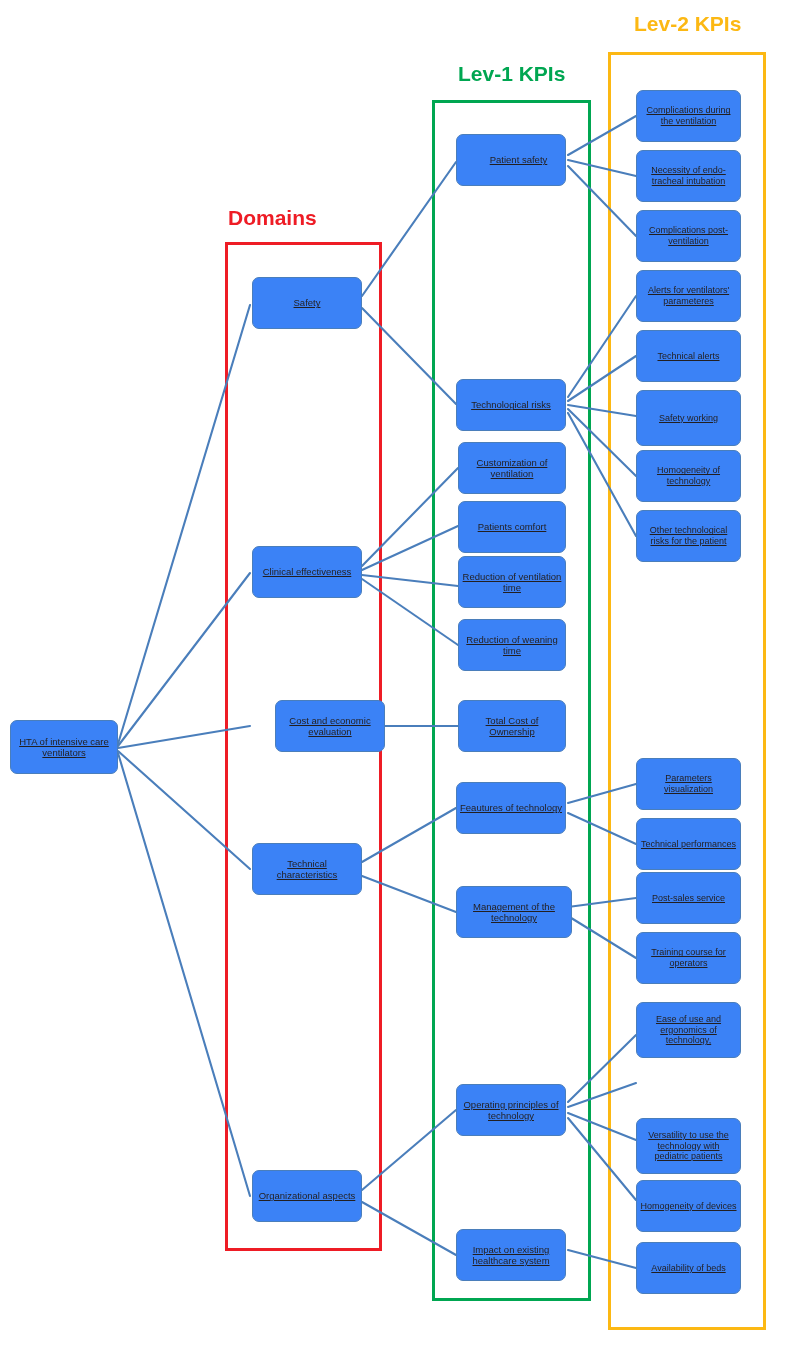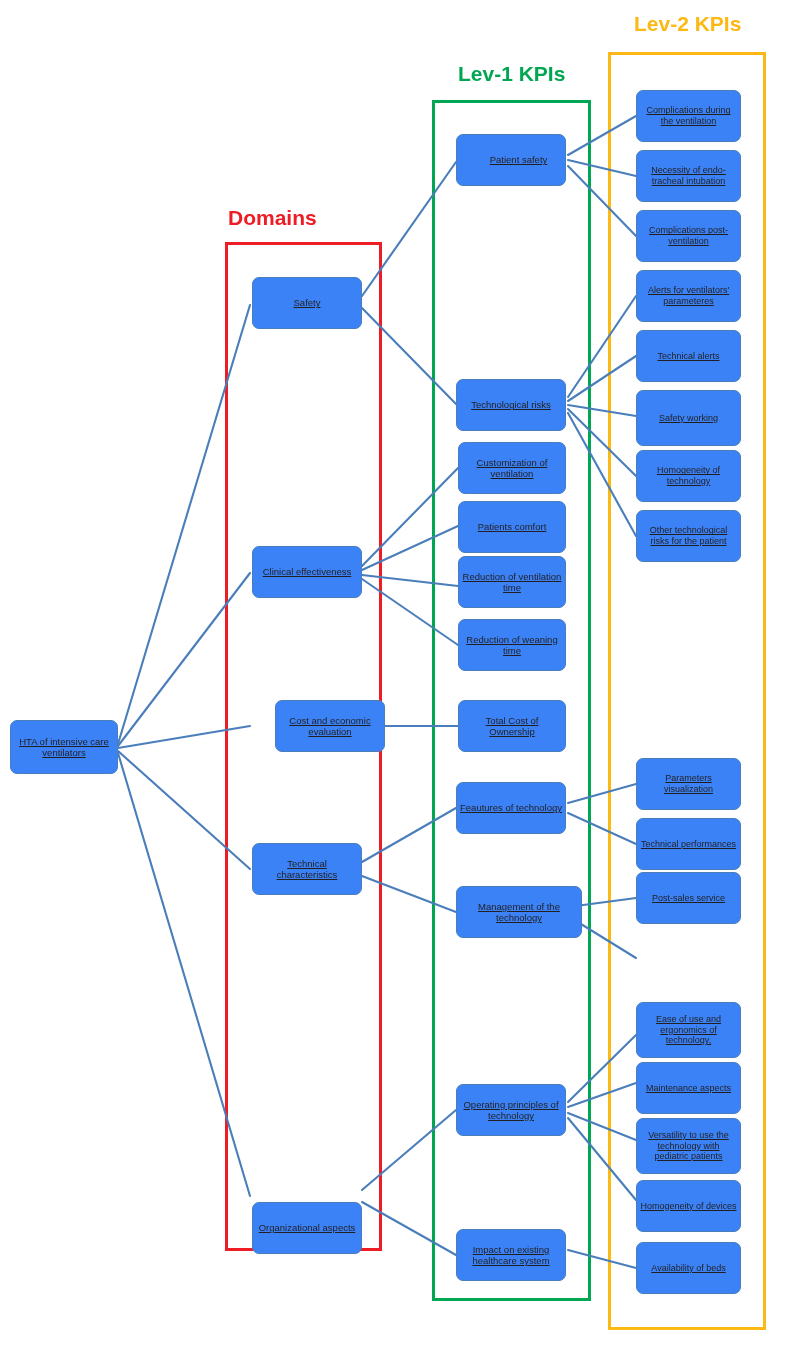--- a/index.html
+++ b/index.html
@@ -127,44 +127,44 @@
       <line x1="568" y1="1250" x2="636" y2="1268"></line>
     </g>
   </svg>
 
   <div class="node node-root" style="left:10px; top:720px; width:108px; height:54px;">HTA of intensive care ventilators</div>
 
   <div class="node node-dom" style="left:252px; top:277px; width:110px; height:52px;">Safety</div>
   <div class="node node-dom" style="left:252px; top:546px; width:110px; height:52px;">Clinical effectiveness</div>
   <div class="node node-dom" style="left:252px; top:700px; width:110px; height:52px;margin-left:23px;">Cost and economic evaluation</div>
   <div class="node node-dom" style="left:252px; top:843px; width:110px; height:52px;">Technical characteristics</div>
-  <div class="node node-dom" style="left:252px; top:1170px; width:110px; height:52px;margin-top:32px;">Organizational aspects</div>
+  <div class="node node-dom" style="left:252px; top:1170px; width:110px; height:52px;">Organizational aspects</div>
 
   <div class="node node-lev1" style="left:456px; top:134px; width:110px; height:52px;padding-left:18px;">Patient safety</div>
   <div class="node node-lev1" style="left:456px; top:379px; width:110px; height:52px;">Technological risks</div>
   <div class="node node-lev1" style="left:458px; top:442px; width:108px; height:52px;">Customization of ventilation</div>
   <div class="node node-lev1" style="left:458px; top:501px; width:108px; height:52px;">Patients comfort</div>
   <div class="node node-lev1" style="left:458px; top:556px; width:108px; height:52px;">Reduction of ventilation time</div>
   <div class="node node-lev1" style="left:458px; top:619px; width:108px; height:52px;">Reduction of weaning time</div>
   <div class="node node-lev1" style="left:458px; top:700px; width:108px; height:52px;">Total Cost of Ownership</div>
   <div class="node node-lev1" style="left:456px; top:782px; width:110px; height:52px;">Feautures of technology</div>
-  <div class="node node-lev1" style="left:456px; top:886px; width:126px; height:52px;">Management of the technology</div>
+  <div class="node node-lev1" style="left:456px; top:886px; width:116px; height:52px;">Management of the technology</div>
   <div class="node node-lev1" style="left:456px; top:1084px; width:110px; height:52px;">Operating principles of technology</div>
   <div class="node node-lev1" style="left:456px; top:1229px; width:110px; height:52px;">Impact on existing healthcare system</div>
 
   <div class="node node-lev2" style="left:636px; top:90px; width:105px; height:52px;">Complications during the ventilation</div>
   <div class="node node-lev2" style="left:636px; top:150px; width:105px; height:52px;">Necessity of endo-tracheal intubation</div>
   <div class="node node-lev2" style="left:636px; top:210px; width:105px; height:52px;">Complications post-ventilation</div>
   <div class="node node-lev2" style="left:636px; top:270px; width:105px; height:52px;">Alerts for ventilators' parameteres</div>
   <div class="node node-lev2" style="left:636px; top:330px; width:105px; height:52px;">Technical alerts</div>
   <div class="node node-lev2" style="left:636px; top:390px; width:105px; height:56px;">Safety working</div>
   <div class="node node-lev2" style="left:636px; top:450px; width:105px; height:52px;">Homogeneity of technology</div>
   <div class="node node-lev2" style="left:636px; top:510px; width:105px; height:52px;">Other technological risks for the patient</div>
   <div class="node node-lev2" style="left:636px; top:758px; width:105px; height:52px;">Parameters visualization</div>
   <div class="node node-lev2" style="left:636px; top:818px; width:105px; height:52px;">Technical performances</div>
   <div class="node node-lev2" style="left:636px; top:872px; width:105px; height:52px;">Post-sales service</div>
+  <div class="node node-lev2" style="left:636px; top:932px; width:105px; height:52px;">Training course for operators</div>
   <div class="node node-lev2" style="left:636px; top:1002px; width:105px; height:56px;">Ease of use and ergonomics of technology,</div>
-  <div class="node node-lev2" style="left:636px; top:1062px; width:105px; height:52px;">Maintenance aspects</div>
   <div class="node node-lev2" style="left:636px; top:1118px; width:105px; height:56px;">Versatility to use the technology with pediatric patients</div>
   <div class="node node-lev2" style="left:636px; top:1180px; width:105px; height:52px;">Homogeneity of devices</div>
   <div class="node node-lev2" style="left:636px; top:1242px; width:105px; height:52px;">Availability of beds</div>
 
 </div>
 
 </body></html>

